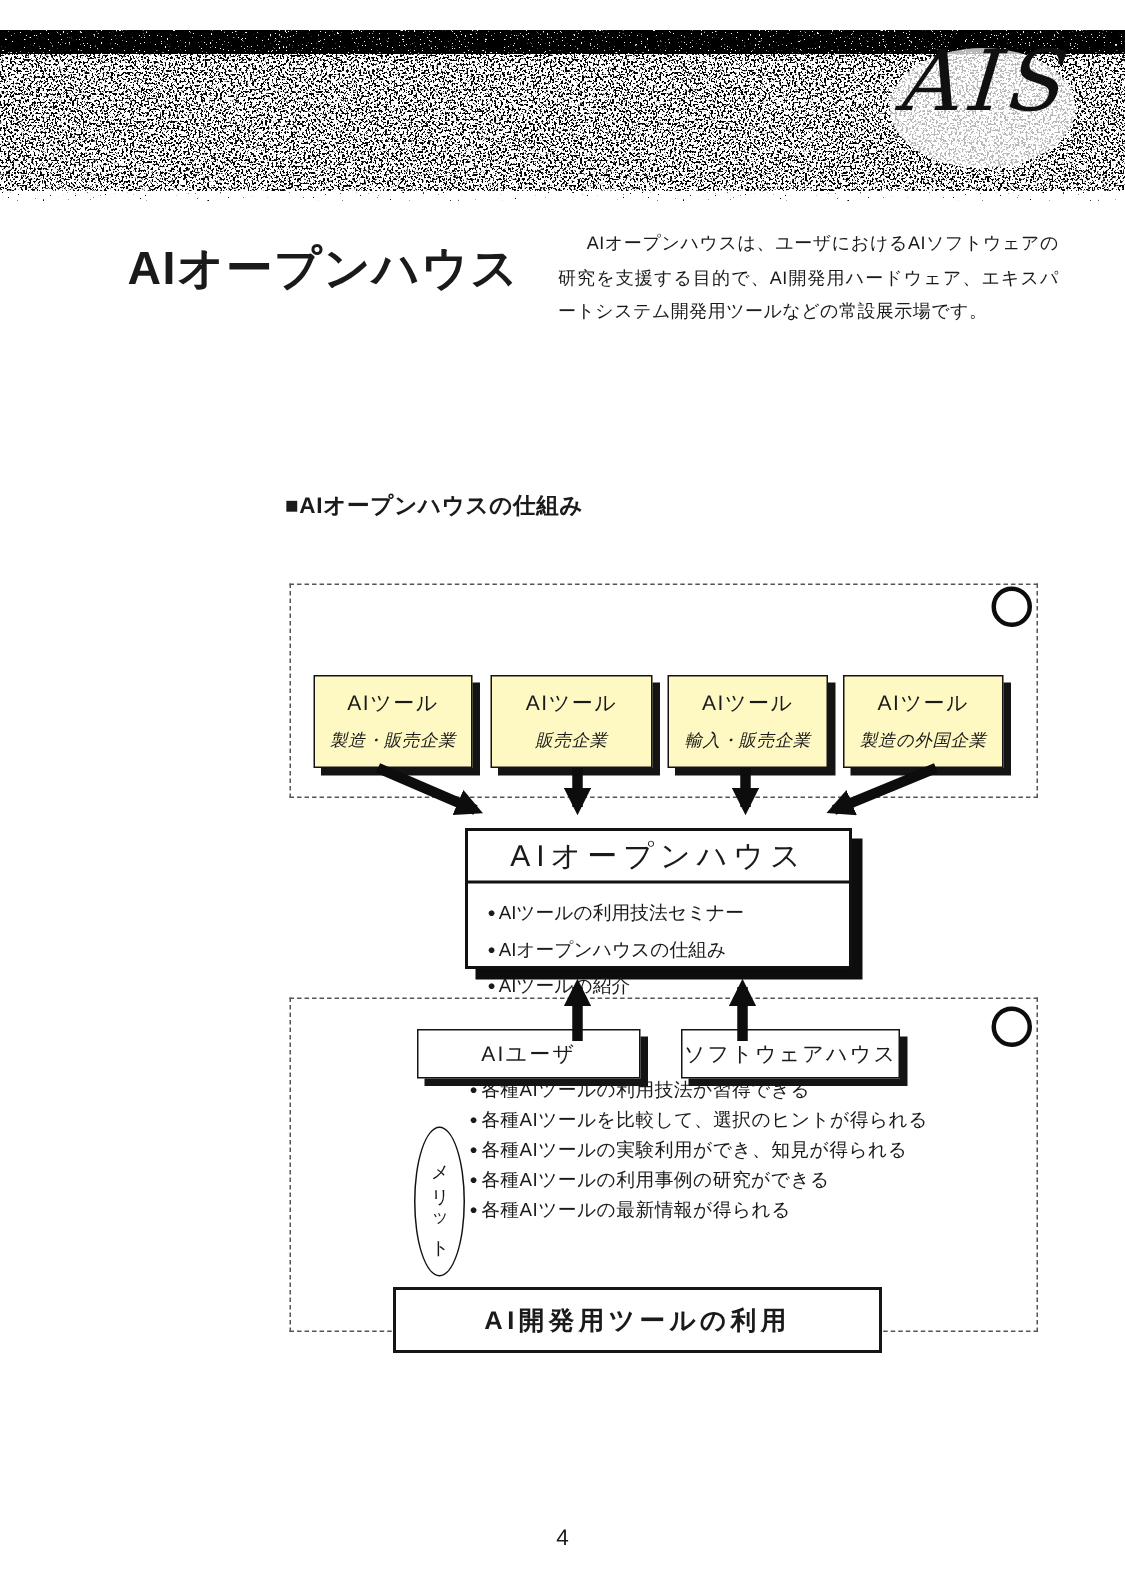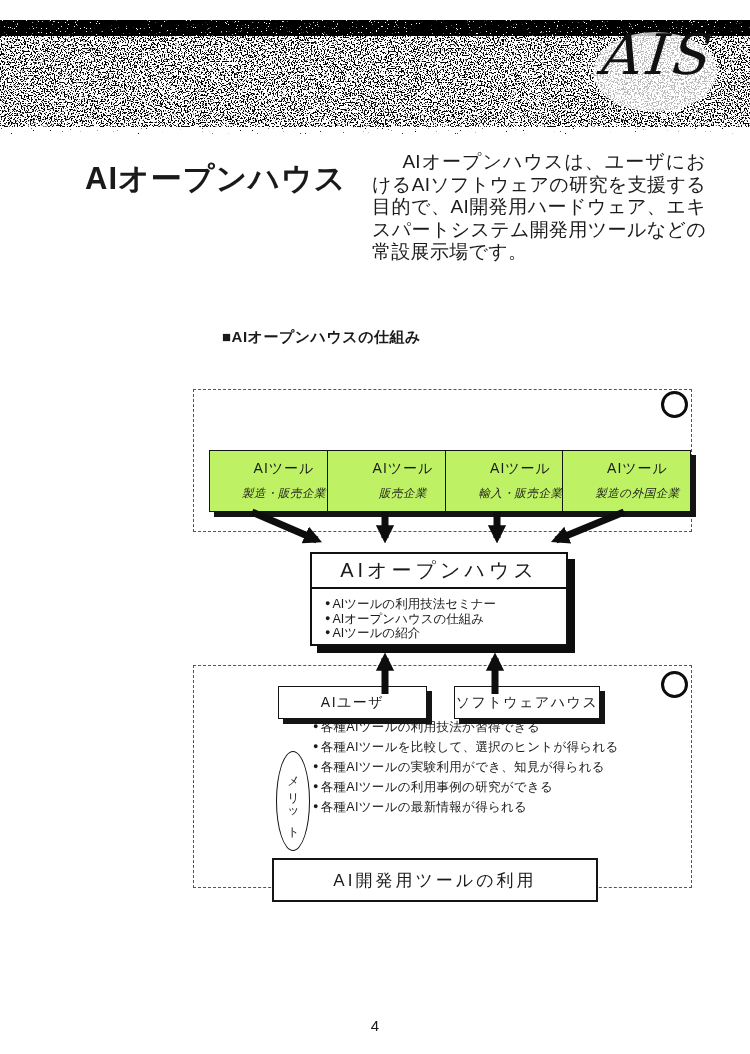--- a/index.html
+++ b/index.html
@@ -17,67 +17,67 @@
     position:absolute; left:598px; top:22px; width:120px; height:84px;
     font-family:"DejaVu Serif", serif; font-style:italic; font-weight:normal;
     font-size:56px; letter-spacing:4px; color:#101010; text-align:center;
     transform:skewX(-6deg); z-index:3;
   }
 
   
   .supertitle{left:88px; top:141px; font-size:16px; letter-spacing:.5px; font-weight:500;}
   .main-title{left:85px; top:158px; font-size:31px; font-weight:bold; letter-spacing:1px;}
   .intro{
-    left:372px; top:151px; width:334px; font-size:19px; line-height:22.5px;
+    left:372px; top:151px; width:334px; font-size:12px; line-height:22.5px;
     text-align:justify; text-indent:1.6em; letter-spacing:.3px;
   }
 
-  .section-heading{left:190px; top:328px; font-size:15px; font-weight:600; letter-spacing:.5px;margin-left:32px;}
+  .section-heading{left:190px; top:328px; font-size:15px; font-weight:600; letter-spacing:.5px;}
 
   
   .dashed-frame{border:1.5px dashed #555; background:transparent;}
   .dashed-top{left:193px; top:389px; width:497px; height:141px;}
   .dashed-bottom{left:193px; top:665px; width:497px; height:221px;}
   .corner-circle{
     width:21px; height:21px; border:3px solid #0d0d0d; border-radius:50%;
     background:#fff; z-index:4;
   }
   .circle-1{left:661px; top:391px;}
   .circle-2{left:661px; top:671px;}
 
   .banner-box{
     background:#fff; border:2px solid #151515; z-index:2;
     display:flex; align-items:center; justify-content:center;
     font-size:17px; letter-spacing:3px;
   }
   .provide-box{left:279px; top:384px; width:321px; height:36px;}
-  .use-box{left:272px; top:858px; width:322px; height:40px;}
+  .use-box{left:262px; top:858px; width:322px; height:40px;font-weight:bold;}
 
   .supplier{
-    top:450px; height:60px; background:#bef264; border:1.5px solid #141414;
-    box-shadow:5px 5px 0 #141414; text-align:center; z-index:2;padding-left:22px;
+    top:450px; height:60px; background:#fef9c3; border:1.5px solid #141414;
+    box-shadow:5px 5px 0 #141414; text-align:center; z-index:2;
   }
   .supplier .l1{font-size:14px; margin-top:9px; letter-spacing:1px;}
   .supplier .l2{font-size:11.5px; margin-top:8px; letter-spacing:.5px;font-style:italic;}
   .sup-0{left:209px; width:104px;}
   .sup-1{left:327px; width:106px;}
   .sup-2{left:445px; width:105px;}
   .sup-3{left:562px; width:105px;}
 
   .arrows{position:absolute; left:0; top:0; width:750px; height:1054px; pointer-events:none; z-index:3;}
 
   .center-box{
     left:310px; top:552px; width:254px; height:90px;
     background:#fff; border:2px solid #111; box-shadow:7px 7px 0 #0d0d0d; z-index:2;
   }
   .center-box .cb-title{
     height:33px; border-bottom:2px solid #111; display:flex; align-items:center;
     justify-content:center; font-size:20px; letter-spacing:4px;
   }
-  .center-box .cb-list{padding:7px 12px 0 13px; font-size:12.5px; line-height:14px;}
+  .center-box .cb-list{padding:7px 12px 0 13px; font-size:12.5px; line-height:24px;}
   .bullet{font-size:9px; vertical-align:1.5px; margin-right:2px;}
 
   .user-box{
     top:686px; height:31px; background:#fff; border:1.5px solid #141414;
     box-shadow:5px 5px 0 #141414; display:flex; align-items:center;
     justify-content:center; font-size:14px; letter-spacing:1.5px; z-index:2;text-align:center;
   }
   .user-0{left:278px; width:147px;}
   .user-1{left:454px; width:144px;}
 

